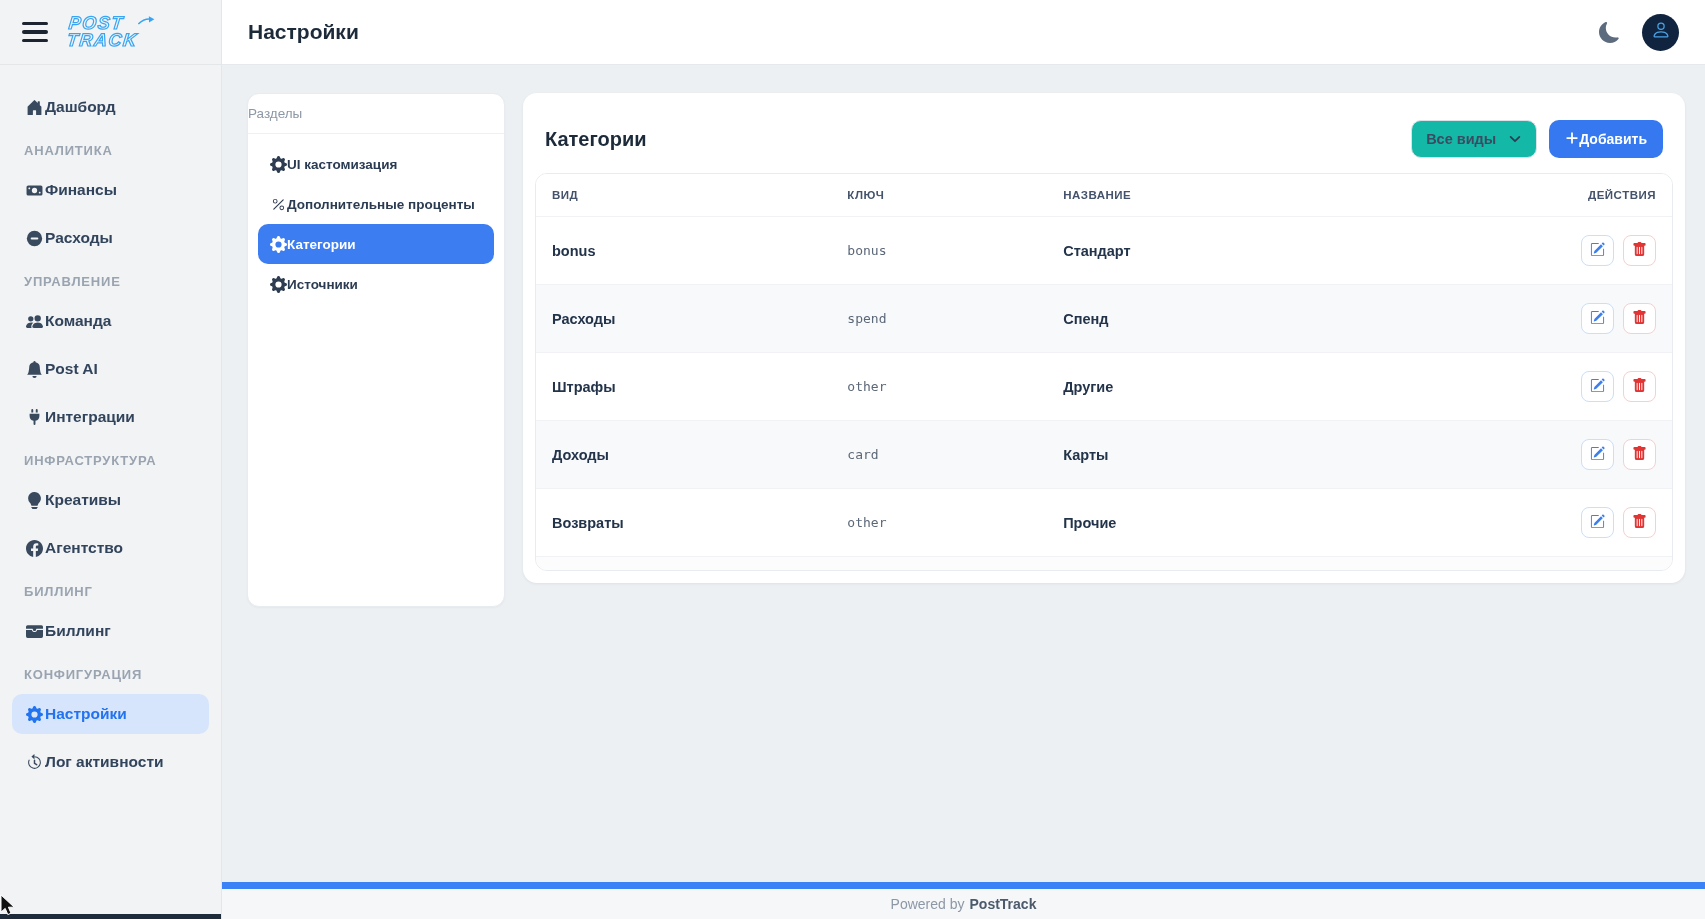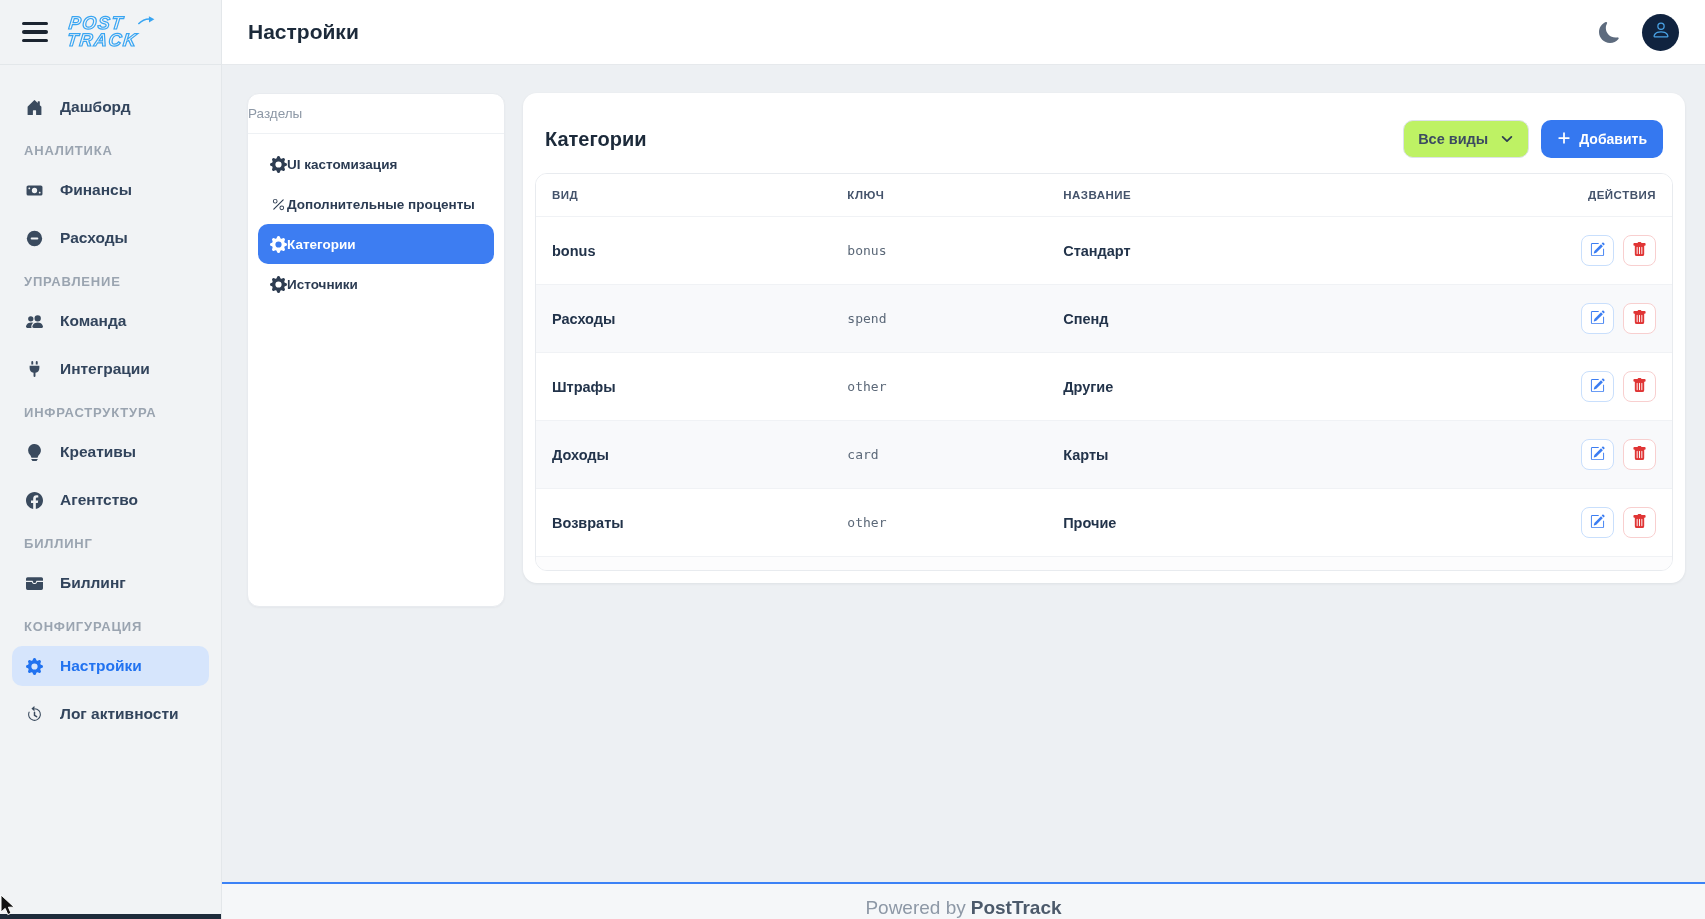--- a/index.html
+++ b/index.html
@@ -14,21 +14,21 @@
              display:flex; flex-direction:column; position:relative; }
   .sidebar::after { content:""; position:absolute; left:0; right:0; bottom:0; height:5px; background:#1d2b3a; }
   .brand-row { flex:0 0 65px; height:65px; border-bottom:1px solid #e3e7ea; display:flex; align-items:center; padding:0 22px; gap:20px; }
   .hamburger { display:flex; flex-direction:column; gap:5px; cursor:pointer; }
   .hamburger span { display:block; width:26px; height:3.5px; background:#1b2430; border-radius:2px; }
   .logo { font-style:italic; font-weight:bold; font-size:18px; line-height:.95; letter-spacing:1.5px;
           color:transparent; -webkit-text-stroke:1.2px #39a5f2; transform:skew(-6deg); position:relative; cursor:pointer; }
   .logo .arr { position:absolute; right:-15px; top:-3px; }
   .nav { padding:22px 12px 0 12px; flex:1; overflow:hidden; }
   .nav-section-label { font-size:13px; font-weight:700; letter-spacing:.8px; color:#9aa4b0; margin:16px 12px 12px 12px; }
-  .nav-item { display:flex; align-items:center; gap:15px; height:40px; padding:0 12px; border-radius:10px;
+  .nav-item { display:flex; align-items:center; height:40px; padding:0 12px; border-radius:10px;
               color:#32445c; font-weight:600; font-size:15.5px; margin-bottom:8px; cursor:pointer; }
   .nav-item .ico { width:21px; display:flex; justify-content:center; align-items:center; color:#3a4a5e; flex:0 0 21px; }
   .nav-item.active { background:#d6e5fc; color:#2273f0; }
   .nav-item.active .ico { color:#2273f0; }
   
   .main { flex:1; display:flex; flex-direction:column; min-width:0; }
   .topbar { flex:0 0 65px; height:65px; background:#fff; border-bottom:1px solid #e6e9ec;
             display:flex; align-items:center; padding:0 26px; }
   .page-title { font-size:21px; font-weight:800; color:#1c2a3a; }
   .topbar-right { margin-left:auto; display:flex; align-items:center; gap:22px; }
@@ -45,43 +45,43 @@
                 font-size:13.5px; font-weight:700; color:#2b3b52; cursor:pointer; }
   .panel-item .ico { width:17px; display:flex; justify-content:center; align-items:center; color:#2e3d52; flex:0 0 17px; }
   .panel-item.active { background:#3d7df2; color:#fff; }
   .panel-item.active .ico { color:#fff; }
   
   .card { flex:1; background:#fff; border-radius:14px; padding:12px; box-shadow:0 1px 3px rgba(16,24,40,.07); }
   .card-header { display:flex; align-items:center; height:68px; padding:0 10px; }
   .card-title { font-size:20px; font-weight:800; color:#1c2a3a; }
   .card-actions { margin-left:auto; display:flex; align-items:center; gap:12px; }
   .filter-select { display:flex; align-items:center; gap:12px; border:1px solid #dde2e8; border-radius:10px;
-                   height:38px; padding:0 14px; font-size:14.5px; font-weight:600; color:#3c4b61; background:#bef264; cursor:pointer; }
+                   height:38px; padding:0 14px; font-size:14.5px; font-weight:600; color:#3c4b61; background:#14b8a6; cursor:pointer; }
   .filter-select .chev { display:flex; color:#2e3d52; }
-  .add-btn { display:flex; align-items:center; gap:8px; background:#3578f0; color:#fff; font-weight:700;
+  .add-btn { display:flex; align-items:center; background:#3578f0; color:#fff; font-weight:700;
              font-size:14px; border-radius:10px; height:38px; padding:0 16px; border:none; cursor:pointer;
              font-family:"Liberation Sans",sans-serif; }
   .table-wrap { border:1px solid #e8ebef; border-radius:12px; overflow:hidden; }
   table { width:100%; border-collapse:collapse; font-size:14.5px; }
   thead th { text-align:left; font-size:11.5px; letter-spacing:.5px; color:#44536b; font-weight:700;
              padding:15px 16px; background:#fff; }
   thead th:last-child { text-align:right; }
   tbody tr { background:#fff; }
   tbody tr:nth-child(even) { background:#f8f9fb; }
   tbody td { padding:18px 16px; border-top:1px solid #f0f2f5; color:#22334a; font-weight:600; font-size:14.5px; }
   td.key-cell { font-family:"DejaVu Sans Mono", monospace; font-size:13px; color:#5b6878; font-weight:400; }
   td.actions-cell { text-align:right; white-space:nowrap; }
   .icon-btn { width:33px; height:31px; border-radius:8px; display:inline-flex; align-items:center;
               justify-content:center; background:#fff; cursor:pointer; vertical-align:middle; }
   .icon-btn.edit { border:1px solid #c9dffc; color:#3b7df2; margin-right:9px; }
   .icon-btn.del  { border:1px solid #f8cfcf; color:#e03535; }
   .table-footer-strip { height:14px; background:#fcfcfd; border-top:1px solid #f0f2f5; }
   
-  .footer { flex:0 0 37px; border-top:2px solid #3b82f6; background:#f5f7f9; display:flex;
-            align-items:flex-end; justify-content:center; font-size:19px; color:#8d98a6; gap:5px; }
+  .footer { flex:0 0 37px; border-top:7px solid #3b82f6; background:#f5f7f9; display:flex;
+            align-items:center; justify-content:center; font-size:14px; color:#8d98a6; gap:5px; }
   .footer .brand { color:#4c5a6b; font-weight:700; }
   
   .mouse-cursor { position:absolute; left:0; bottom:-3px; z-index:50; pointer-events:none; }
 </style>
 </head>
 <body>
 
 <aside class="sidebar">
   <div class="brand-row">
     <div class="hamburger">
@@ -134,20 +134,28 @@
     </div>
 
     <div class="nav-section-label">УПРАВЛЕНИЕ</div>
     <div class="nav-item">
       <span class="ico">
           <svg width="17" height="17" viewBox="0 0 16 16" fill="currentColor" xmlns="http://www.w3.org/2000/svg">
             <path d="M7 14s-1 0-1-1 1-4 5-4 5 3 5 4-1 1-1 1zm4-6a3 3 0 1 0 0-6 3 3 0 0 0 0 6m-5.78 6A2.24 2.24 0 0 1 5 13c0-1.36.68-2.75 1.94-3.72A6.3 6.3 0 0 0 5 9c-4 0-5 3-5 4s1 1 1 1zM4.5 8a2.5 2.5 0 1 0 0-5 2.5 2.5 0 0 0 0 5"></path>
           </svg>
         </span>
       <span>Команда</span>
+    </div>
+    <div class="nav-item">
+      <span class="ico">
+          <svg width="17" height="17" viewBox="0 0 16 16" fill="currentColor" xmlns="http://www.w3.org/2000/svg">
+            <path d="M8 16a2 2 0 0 0 2-2H6a2 2 0 0 0 2 2m.995-14.9a1 1 0 1 0-1.99 0A5 5 0 0 0 3 6c0 1.1-.5 6-2 7h14c-1.5-1-2-5.9-2-7a5 5 0 0 0-4.005-4.9"></path>
+          </svg>
+        </span>
+      <span>Post AI</span>
     </div>
     <div class="nav-item">
       <span class="ico">
           <svg width="17" height="17" viewBox="0 0 16 16" fill="currentColor" xmlns="http://www.w3.org/2000/svg">
             <path d="M5 .9a.9.9 0 0 1 1.8 0v2.5H5zM9.2 .9a.9.9 0 0 1 1.8 0v2.5H9.2zM3.4 4.4h9.2v2.1a4.6 4.6 0 0 1-3.7 4.5v3.1a.9.9 0 0 1-1.8 0V11a4.6 4.6 0 0 1-3.7-4.5z"></path>
           </svg>
         </span>
       <span>Интеграции</span>
     </div>
 

